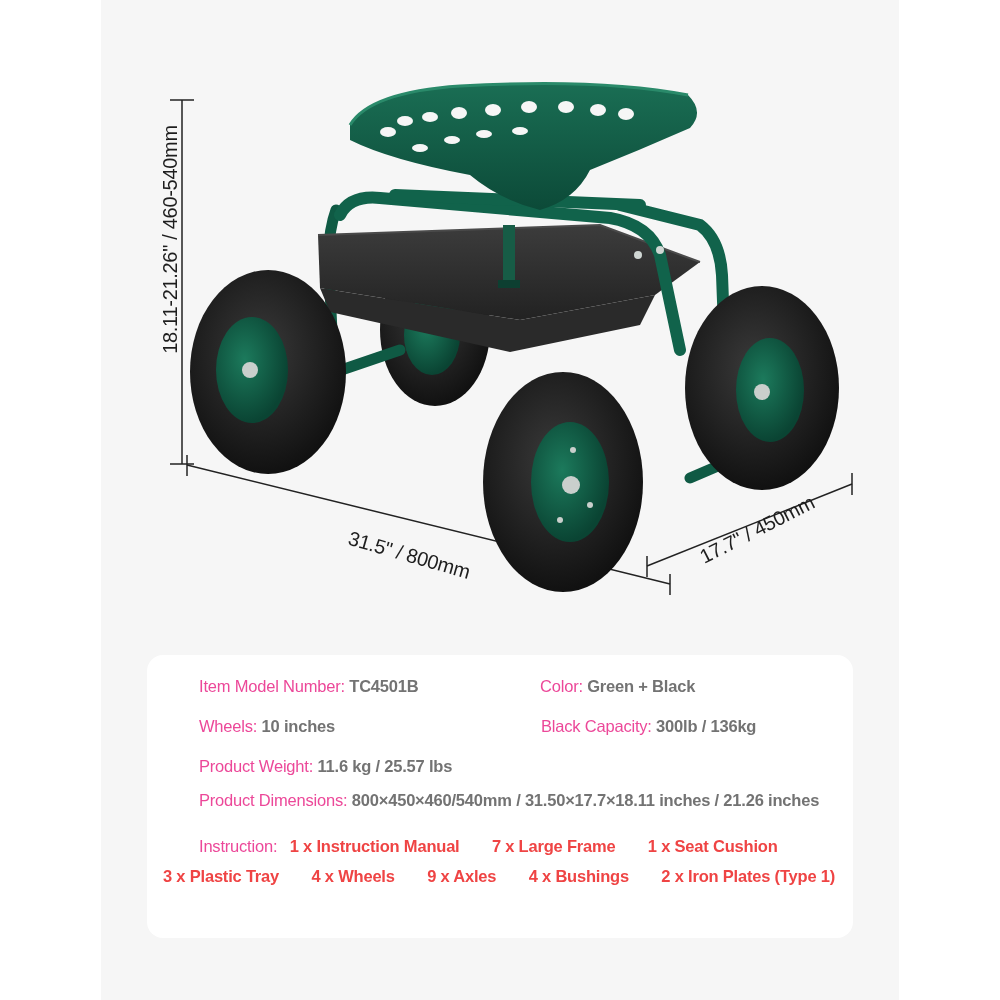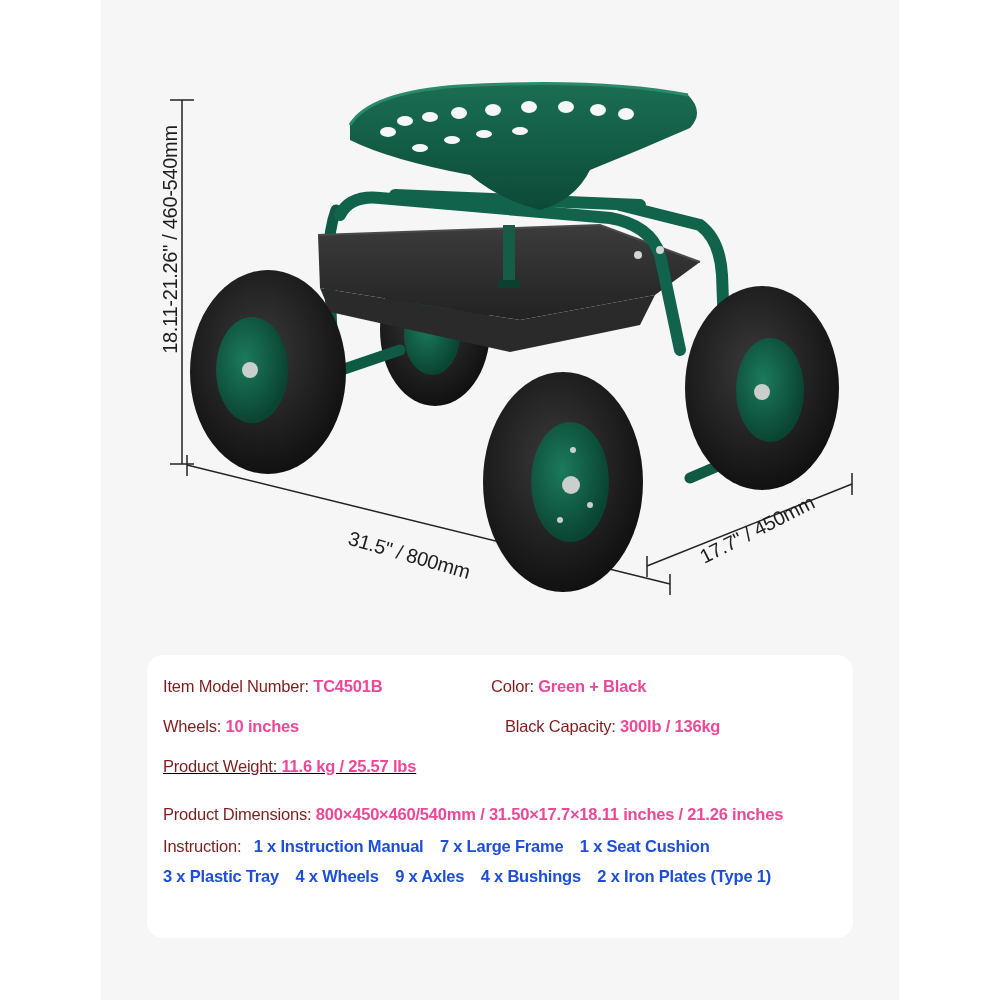--- a/index.html
+++ b/index.html
@@ -19,24 +19,24 @@
   }
   .dim-height { left: 40px; top: 228px; transform: rotate(-90deg); transform-origin: center; width: 260px; text-align: center; }
   .dim-length { left: 352px; top: 527px; transform: rotate(16deg); transform-origin: left top; }
   .dim-width  { left: 696px; top: 548px; transform: rotate(-27deg); transform-origin: left top; }
 
   .card {
     position: absolute; left: 147px; top: 655px; width: 706px; height: 283px;
     background: #ffffff; border-radius: 16px;
   }
   .row { position: absolute; font-size: 16.5px; white-space: nowrap; letter-spacing: -0.2px; }
-  .label { color: #7f1d1d; }
-  .value { color: #ec4899; font-weight: bold; }
+  .label { color: #ec4899; margin-left: 36px; }
+  .value { color: #737373; font-weight: bold; }
   .acc-line { position: absolute; left: 16px; font-size: 16.5px; white-space: nowrap; letter-spacing: -0.2px; }
-  .acc-item { color: #1d4ed8; font-weight: bold; margin-right: 12px; }
+  .acc-item { color: #ef4444; font-weight: bold; margin-right: 28px; }
 </style>
 </head>
 <body>
 
 <div class="panel"></div>
 
 <svg class="product-art" viewBox="0 0 1000 640" xmlns="http://www.w3.org/2000/svg">
   <defs>
     <radialGradient id="tireG" cx="0.45" cy="0.4" r="0.6">
       <stop offset="0" stop-color="#3a3a3a"></stop>
@@ -148,37 +148,37 @@
 
 <div class="dim-text dim-height">18.11-21.26" / 460-540mm</div>
 <div class="dim-text dim-length">31.5" / 800mm</div>
 <div class="dim-text dim-width">17.7" / 450mm</div>
 
 <div class="card">
   <div class="row" style="left:16px; top:22px;">
     <span class="label">Item Model Number:</span>
     <span class="value">TC4501B</span>
   </div>
-  <div class="row" style="left:344px; top:22px;">
+  <div class="row" style="left:357px; top:22px;">
     <span class="label">Color:</span>
     <span class="value">Green + Black</span>
   </div>
   <div class="row" style="left:16px; top:62px;">
     <span class="label">Wheels:</span>
     <span class="value">10 inches</span>
   </div>
   <div class="row" style="left:358px; top:62px;">
     <span class="label">Black Capacity:</span>
     <span class="value">300lb / 136kg</span>
   </div>
-  <div class="row" style="left:16px; top:102px;text-decoration:underline;">
+  <div class="row" style="left:16px; top:102px;">
     <span class="label">Product Weight:</span>
     <span class="value">11.6 kg / 25.57 lbs</span>
   </div>
-  <div class="row" style="left:16px; top:150px;">
+  <div class="row" style="left:16px; top:136px;">
     <span class="label">Product Dimensions:</span>
     <span class="value">800×450×460/540mm / 31.50×17.7×18.11 inches / 21.26 inches</span>
   </div>
 
   <div class="acc-line" style="top:182px;">
     <span class="label" style="margin-right:8px;">Instruction:</span>
     <span class="acc-item">1 x Instruction Manual</span>
     <span class="acc-item">7 x Large Frame</span>
     <span class="acc-item">1 x Seat Cushion</span>
   </div>

